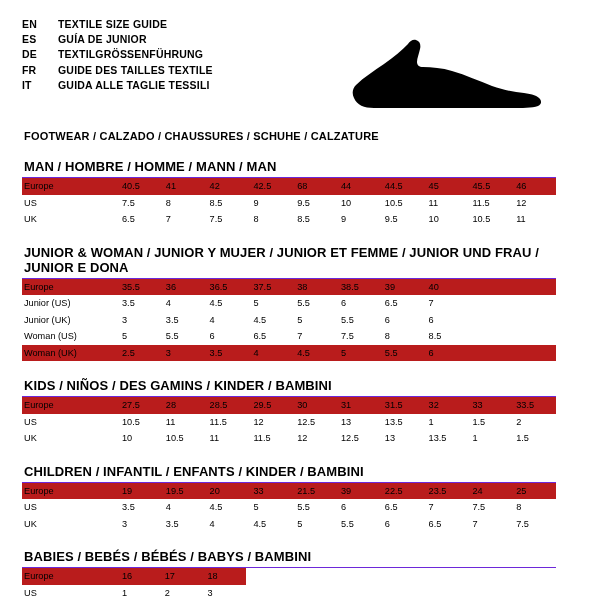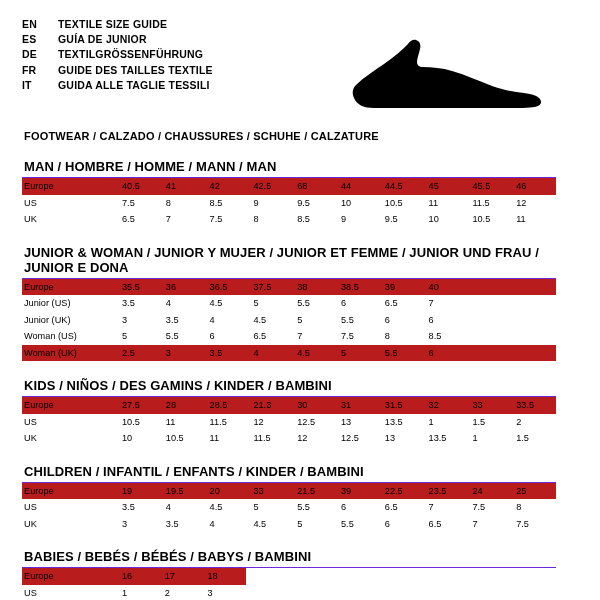--- a/index.html
+++ b/index.html
@@ -263,21 +263,21 @@
 
   <div class="block">
     <div class="block-label">KIDS / NIÑOS / DES GAMINS / KINDER / BAMBINI</div>
     <table class="sizes">
       <tbody>
         <tr class="shaded">
           <td class="rowhead">Europe</td>
           <td>27.5</td>
           <td>28</td>
           <td>28.5</td>
-          <td>21.3</td>
+          <td>29.5</td>
           <td>30</td>
           <td>31</td>
           <td>31.5</td>
           <td>32</td>
           <td>33</td>
           <td>33.5</td>
         </tr>
         <tr>
           <td class="rowhead">US</td>
           <td>10.5</td>

